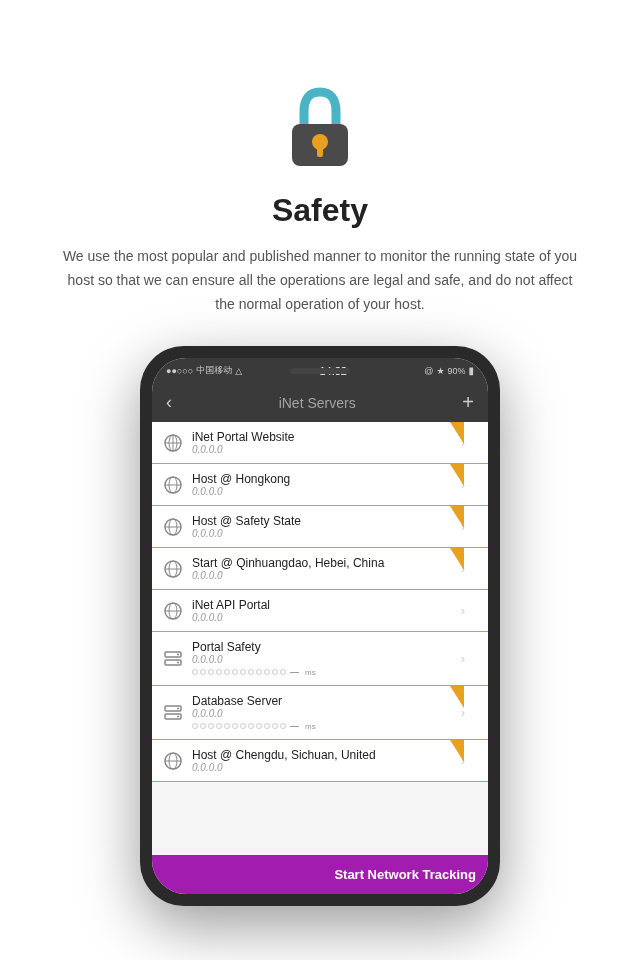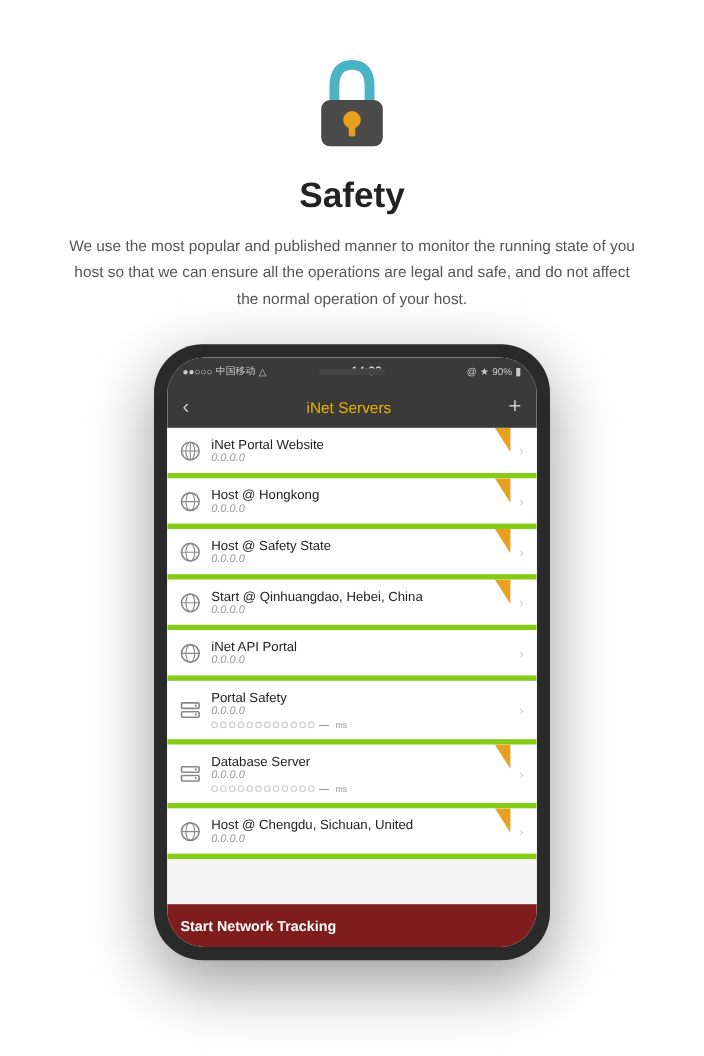--- a/index.html
+++ b/index.html
@@ -9,21 +9,21 @@
       background: #ffffff;
       font-family: -apple-system, BlinkMacSystemFont, 'Helvetica Neue', Arial, sans-serif;
       overflow: hidden;
     }
 
     
     .hero {
       display: flex;
       flex-direction: column;
       align-items: center;
-      padding-top: 51px;
+      padding-top: 84px;
     }
 
     .lock-icon {
       width: 80px;
       height: 90px;
       margin-bottom: 18px;
     }
 
     .hero-title {
       font-size: 32px;
@@ -120,42 +120,42 @@
       flex-shrink: 0;
     }
 
     .nav-back {
       color: #ccc;
       font-size: 18px;
       font-weight: 300;
     }
 
     .nav-title {
-      color: #eab308;
+      color: #a3a3a3;
       font-size: 14px;
       font-weight: 500;
     }
 
     .nav-add {
       color: #ccc;
       font-size: 20px;
       font-weight: 300;
     }
 
     
     .server-list {
       flex: 1;
       background: #f5f5f5;
       overflow: hidden;
     }
 
     .list-item {
       background: #fff;
-      border-bottom: 5px solid #84cc16;
-      padding: 8px 12px 8px 10px;
+      border-bottom: 1px solid #84cc16;
+      padding: 8px 23px 8px 10px;
       display: flex;
       align-items: center;
       gap: 8px;
       position: relative;
     }
 
     .item-icon {
       width: 22px;
       height: 22px;
       flex-shrink: 0;
@@ -220,25 +220,25 @@
       top: 0;
       width: 0;
       height: 0;
       border-left: 14px solid transparent;
       border-right: 0px solid transparent;
       border-top: 22px solid #e8a020;
     }
 
     
     .bottom-btn {
-      background: #7f1d1d;
+      background: #a21caf;
       color: #fff;
       font-size: 13px;
       font-weight: 600;
-      text-align: left;
+      text-align: right;
       padding: 12px;
       flex-shrink: 0;
     }
   </style>
 </head>
 <body>
 
 <div class="hero">
 
   <svg class="lock-icon" viewBox="0 0 80 90" xmlns="http://www.w3.org/2000/svg">

